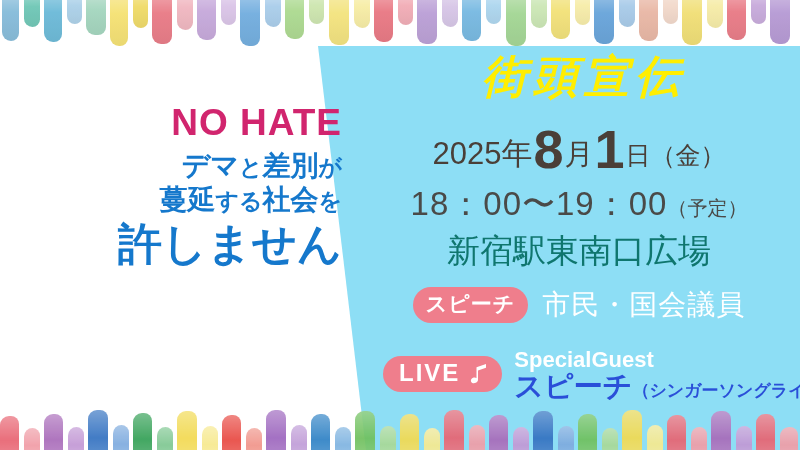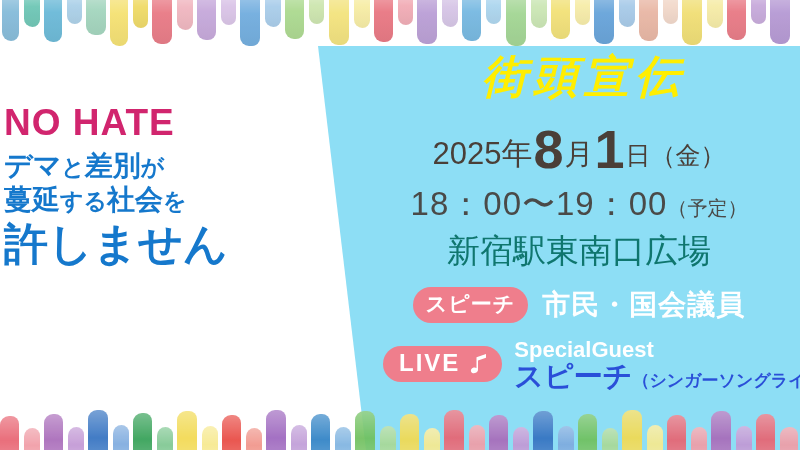--- a/index.html
+++ b/index.html
@@ -50,24 +50,24 @@
     position: absolute;
     border-radius: 6px;
     opacity: 0.92;
   }
   .strokes.top .stroke { top: -6px; }
   .strokes.bottom .stroke { bottom: -8px; }
 
   
   .left-block {
     position: absolute;
-    left: 4px;
+    left: 12px;
     top: 104px;
     width: 330px;
-    text-align: left;
+    text-align: right;
   }
   .no-hate {
     font-size: 37px;
     font-weight: bold;
     color: #d1256e;
     letter-spacing: 1px;
     line-height: 1.05;
     margin-bottom: 6px;
   }
   .jp-line {
@@ -134,21 +134,21 @@
   }
 
   
   .badge-row {
     display: flex;
     align-items: center;
     justify-content: center;
     white-space: nowrap;
   }
   .badge-row.speech { margin-top: 12px; }
-  .badge-row.live { margin-top: 14px; justify-content: flex-start; padding-left: 14px; }
+  .badge-row.live { margin-top: 24px; justify-content: flex-start; padding-left: 14px; }
 
   .pill {
     background: #ef7e8c;
     color: #ffffff;
     border-radius: 999px;
     display: inline-flex;
     align-items: center;
     justify-content: center;
     font-weight: bold;
   }
@@ -168,21 +168,21 @@
     width: 20px;
     height: 22px;
     position: relative;
     top: 1px;
   }
 
   .speech-text {
     margin-left: 14px;
     font-size: 28px;
     color: #ffffff;
-    font-weight: bold;
+    font-weight: normal;
     letter-spacing: 1px;
   }
 
   .live-text {
     margin-left: 12px;
     line-height: 1.05;
   }
   .special-guest {
     font-size: 22px;
     color: #ffffff;

